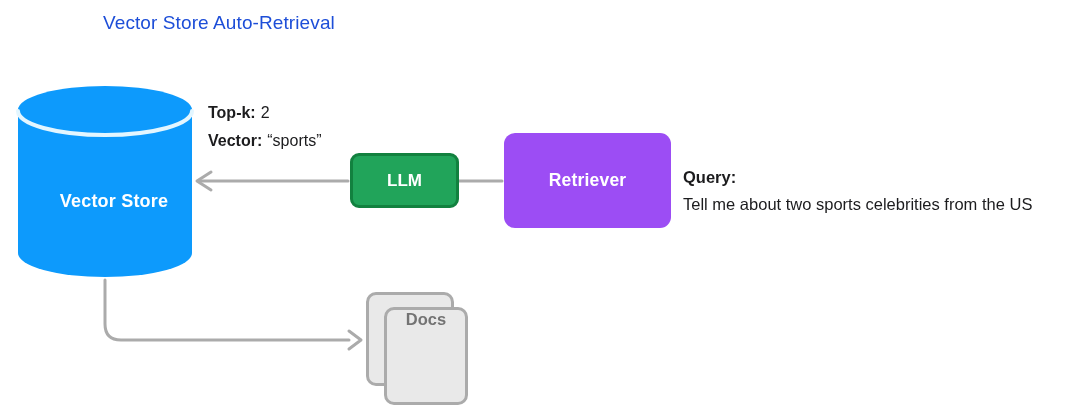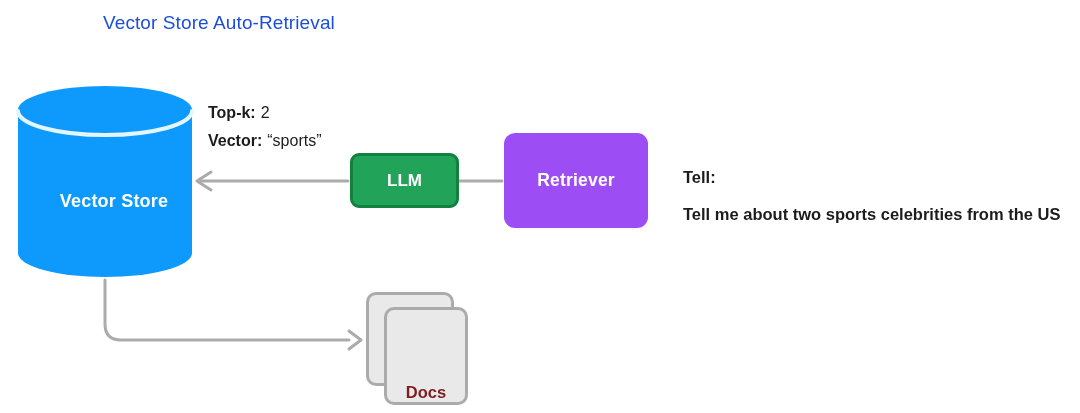--- a/index.html
+++ b/index.html
@@ -63,47 +63,47 @@
   .node-llm {
     left: 350px; top: 153px;
     width: 109px; height: 55px;
     background: #21a45a;
     border: 3px solid #12813f;
     border-radius: 9px;
     font-size: 17px;
   }
   .node-retriever {
     left: 504px; top: 133px;
-    width: 144px; height: 95px;
+    width: 167px; height: 95px;
     background: #9c4df4;
     border-radius: 11px;
     font-size: 17.5px;
     letter-spacing: 0.2px;
   }
   .query-block {
     position: absolute;
     left: 683px;
     top: 164px;
     font-size: 16.5px;
     line-height: 27px;
     white-space: nowrap;
   }
   .query-block .q-label { font-weight: 700; }
-  .query-block .q-text  { font-weight: 700; margin-top: 10px; }
+  .query-block .q-text  { font-weight: 400; }
   .doc-card {
     position: absolute;
     background: #e9e9e9;
     border: 3px solid #ababab;
     border-radius: 10px;
   }
   .doc-back  { left: 366px; top: 292px; width: 88px; height: 94px; }
   .doc-front {
     left: 384px; top: 307px; width: 84px; height: 98px;
-    display: flex; align-items: flex-end; justify-content: center;
-    font-size: 16.5px; font-weight: 700; color: #7f1d1d;
+    display: flex; align-items: flex-start; justify-content: center;
+    font-size: 16.5px; font-weight: 700; color: #737373;
   }
 </style>
 </head>
 <body>
 
 <div class="canvas">
 
   <svg class="svg-layer" viewBox="0 0 1080 413" xmlns="http://www.w3.org/2000/svg" aria-hidden="true">
 
     <g>
@@ -142,21 +142,21 @@
 
   <div class="node node-llm">
     <span>LLM</span>
   </div>
 
   <div class="node node-retriever">
     <span>Retriever</span>
   </div>
 
   <div class="query-block">
-    <div class="q-label">Tell:</div>
+    <div class="q-label">Query:</div>
     <div class="q-text">Tell me about two sports celebrities from the US</div>
   </div>
 
   <div class="doc-card doc-back"></div>
   <div class="doc-card doc-front">
     <span>Docs</span>
   </div>
 
 </div>
 

